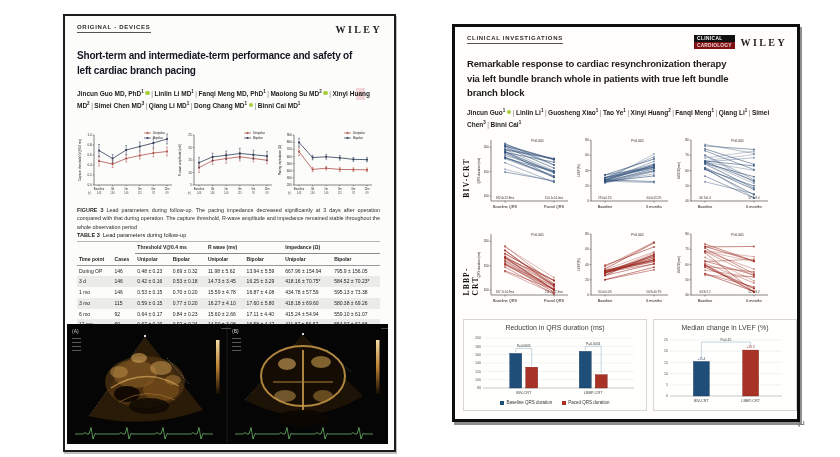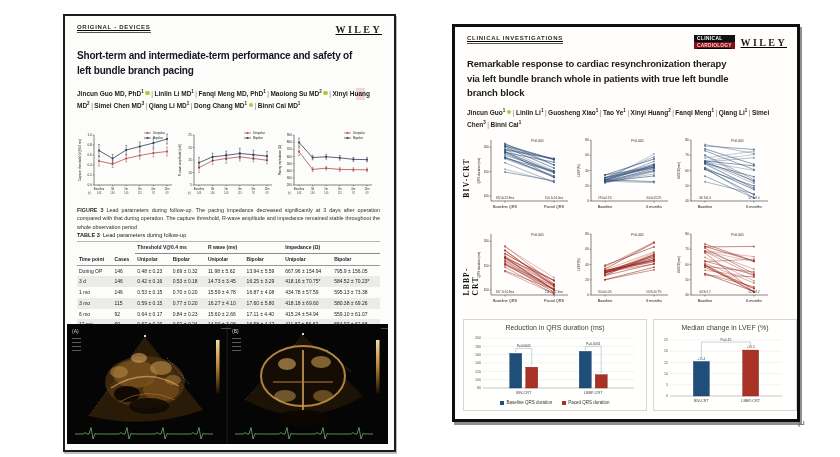--- a/index.html
+++ b/index.html
@@ -4,21 +4,21 @@
 <style>
   html,body{margin:0;padding:0;background:#ffffff;}
   .canvas{position:relative;width:840px;height:457px;background:#ffffff;overflow:hidden;
           font-family:"Liberation Sans",sans-serif;}
   .paper{position:absolute;overflow:hidden;}
   .paper-left{left:63px;top:14px;width:329px;height:434px;border:2px solid #1c1c1c;
               background:#fcfcfb;box-shadow:1px 2px 0 #bdbdbd;}
   .paper-right{left:452px;top:24px;width:342px;height:392px;border:3px solid #0e0e0e;
                background:#fffefc;box-shadow:2px 3px 0 #8f8f8f;}
   .abs{position:absolute;}
-  .topbar{display:flex;justify-content:space-between;align-items:flex-start;text-decoration:underline;}
+  .topbar{display:flex;justify-content:space-between;align-items:flex-start;}
   .section-tag{font-size:6px;font-weight:bold;letter-spacing:0.7px;color:#2b2b2b;
                border-bottom:1px solid #555;padding-bottom:1.5px;white-space:nowrap;}
   .brand{font-family:"Liberation Serif",serif;font-size:10px;letter-spacing:2.4px;
          color:#1f1f1f;font-weight:600;white-space:nowrap;}
   .title{font-weight:bold;white-space:pre-line;color:#131722;}
   .lp-title{font-size:10px;letter-spacing:-0.2px;line-height:1.5;width:307px;}
   .rp-title{font-size:9.5px;letter-spacing:-0.15px;line-height:1.55;width:320px;color:#1b1b1b;}
   .authors{font-size:6.5px;font-weight:bold;line-height:1.8;color:#1c1c1c;}
   .authors sup{font-size:4.5px;}
   .orcid{display:inline-block;width:4.5px;height:4.5px;border-radius:50%;
@@ -58,21 +58,21 @@
 <body>
 
 <div class="canvas">
 
   <div class="paper paper-left">
     <div class="abs topbar" style="left:12px;right:12px;top:8px;">
       <span class="section-tag">ORIGINAL - DEVICES</span>
       <span class="brand">WILEY</span>
     </div>
     <div class="abs title lp-title" style="left:12px;top:32px;">Short-term and intermediate-term performance and safety of
-left bundle branch pacing</div>
+left cardiac branch pacing</div>
     <div class="abs pink-mark" style="left:291px;top:72px;"></div>
     <div class="abs authors" style="left:12px;top:72px;width:302px;"><span>Jincun Guo MD, PhD</span><sup>1</sup><span class="orcid"></span><span class="asep">|</span><span>Linlin Li MD</span><sup>1</sup><span class="asep">|</span><span>Fanqi Meng MD, PhD</span><sup>1</sup><span class="asep">|</span><span>Maolong Su MD</span><sup>2</sup><span class="orcid"></span><span class="asep">|</span><span>Xinyi Huang MD</span><sup>2</sup><span class="asep">|</span><span>Simei Chen MD</span><sup>3</sup><span class="asep">|</span><span>Qiang Li MD</span><sup>1</sup><span class="asep">|</span><span>Dong Chang MD</span><sup>1</sup><span class="orcid"></span><span class="asep">|</span><span>Binni Cai MD</span><sup>1</sup></div>
 
     <div class="abs fig-row" style="left:10px;top:112px;">
       <svg width="100" height="74" viewBox="0 0 100 74">
           <line x1="19" y1="7" x2="19" y2="57" stroke="#333" stroke-width="0.6"></line>
           <line x1="19" y1="57" x2="97" y2="57" stroke="#333" stroke-width="0.6"></line>
           <line x1="17.6" y1="57" x2="19" y2="57" stroke="#333" stroke-width="0.5"></line>
           <text x="16.8" y="58.1" font-size="3.1" text-anchor="end" fill="#222">0.0</text>
           <line x1="17.6" y1="47" x2="19" y2="47" stroke="#333" stroke-width="0.5"></line>

